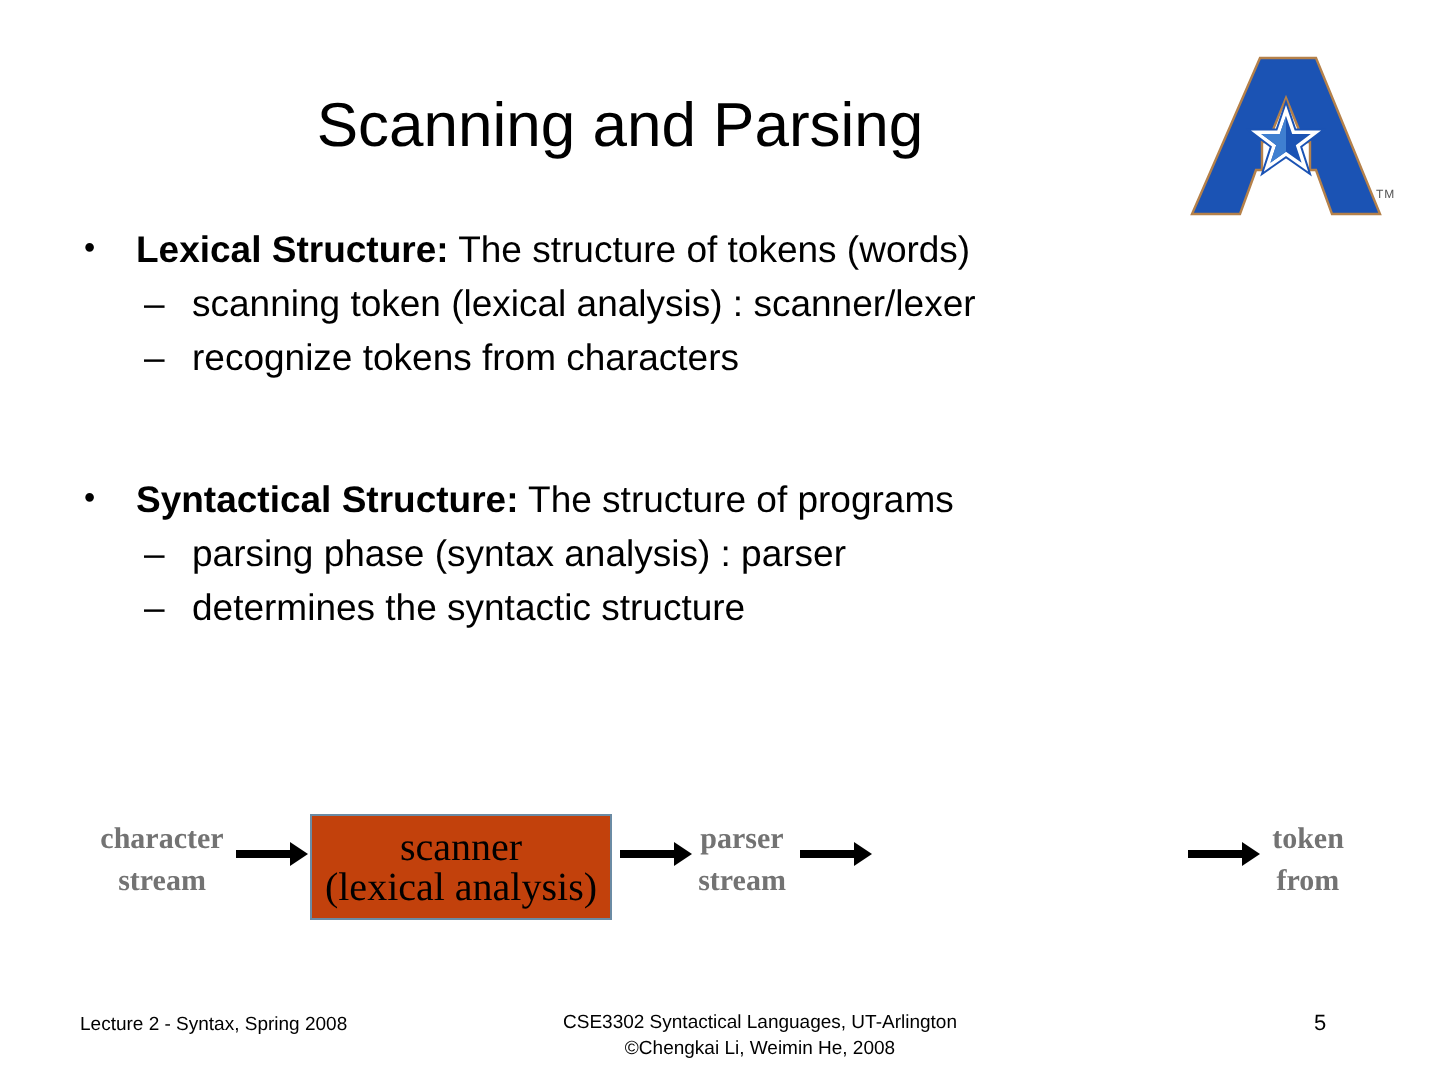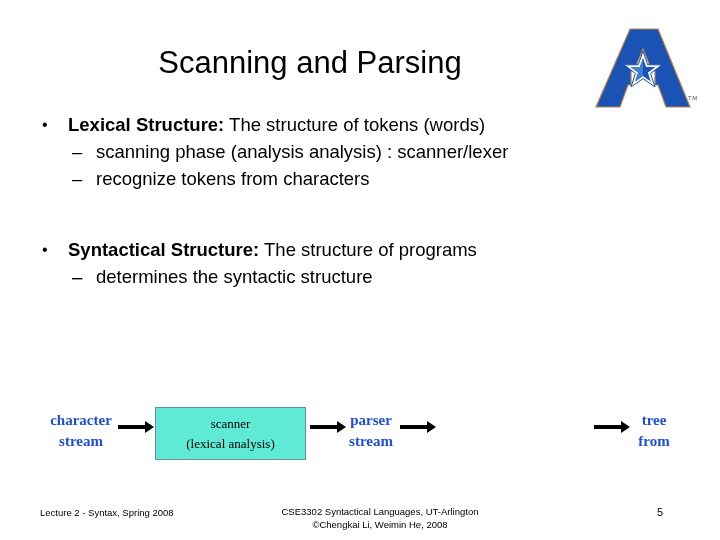--- a/index.html
+++ b/index.html
@@ -101,31 +101,31 @@
     width: 720px;
     height: 72px;
   }
   .pipe-label {
     position: absolute;
     text-align: center;
     font-family: "Liberation Serif", serif;
     font-weight: bold;
     font-size: 15px;
     line-height: 21px;
-    color: #1d4ed8;
+    color: #737373;
     top: 12px;
   }
   .pipe-box {
     position: absolute;
     box-sizing: border-box;
     border: 1.5px solid #6B8BA4;
-    background: #5eead4;
+    background: #c2410c;
     text-align: center;
     font-family: "Liberation Serif", serif;
-    font-size: 13px;
+    font-size: 20px;
     line-height: 20px;
     color: #000000;
     display: flex;
     flex-direction: column;
     align-items: center;
     justify-content: center;
   }
   .arrow {
     position: absolute;
     height: 12px;
@@ -203,35 +203,35 @@
   </div>
   <div id="logo-tm">TM</div>
 
   <div id="body-content">
 
     <div class="bullet-group">
       <div class="lvl1">
         <span class="marker">•</span><span class="lead">Lexical Structure:</span><span class="rest"> The structure of tokens (words)</span>
       </div>
       <div class="lvl2">
-        <span class="marker">–</span><span>scanning phase (analysis analysis) : scanner/lexer</span>
+        <span class="marker">–</span><span>scanning token (lexical analysis) : scanner/lexer</span>
       </div>
       <div class="lvl2">
         <span class="marker">–</span><span>recognize tokens from characters</span>
       </div>
     </div>
 
     <div class="group-gap"></div>
 
     <div class="bullet-group">
       <div class="lvl1">
         <span class="marker">•</span><span class="lead">Syntactical Structure:</span><span class="rest"> The structure of programs</span>
       </div>
       <div class="lvl2">
-        <span class="marker">–</span>
+        <span class="marker">–</span><span>parsing phase (syntax analysis) : parser</span>
       </div>
       <div class="lvl2">
         <span class="marker">–</span><span>determines the syntactic structure</span>
       </div>
     </div>
 
   </div>
 
   <div id="pipeline">
 
@@ -265,21 +265,21 @@
       <div class="head" style="left:27px;"></div>
     </div>
 
 
     <div class="arrow" style="left:594px; width:36px;">
       <div class="shaft" style="width:27px;"></div>
       <div class="head" style="left:27px;"></div>
     </div>
 
     <div class="pipe-label" style="left:623px; width:62px;">
-      <div>tree</div>
+      <div>token</div>
       <div>from</div>
     </div>
 
   </div>
 
   <div id="footer">
     <div id="footer-left">Lecture 2 - Syntax, Spring 2008</div>
     <div id="footer-center">
       <div>CSE3302 Syntactical Languages, UT-Arlington</div>
       <div>©Chengkai Li, Weimin He, 2008</div>

